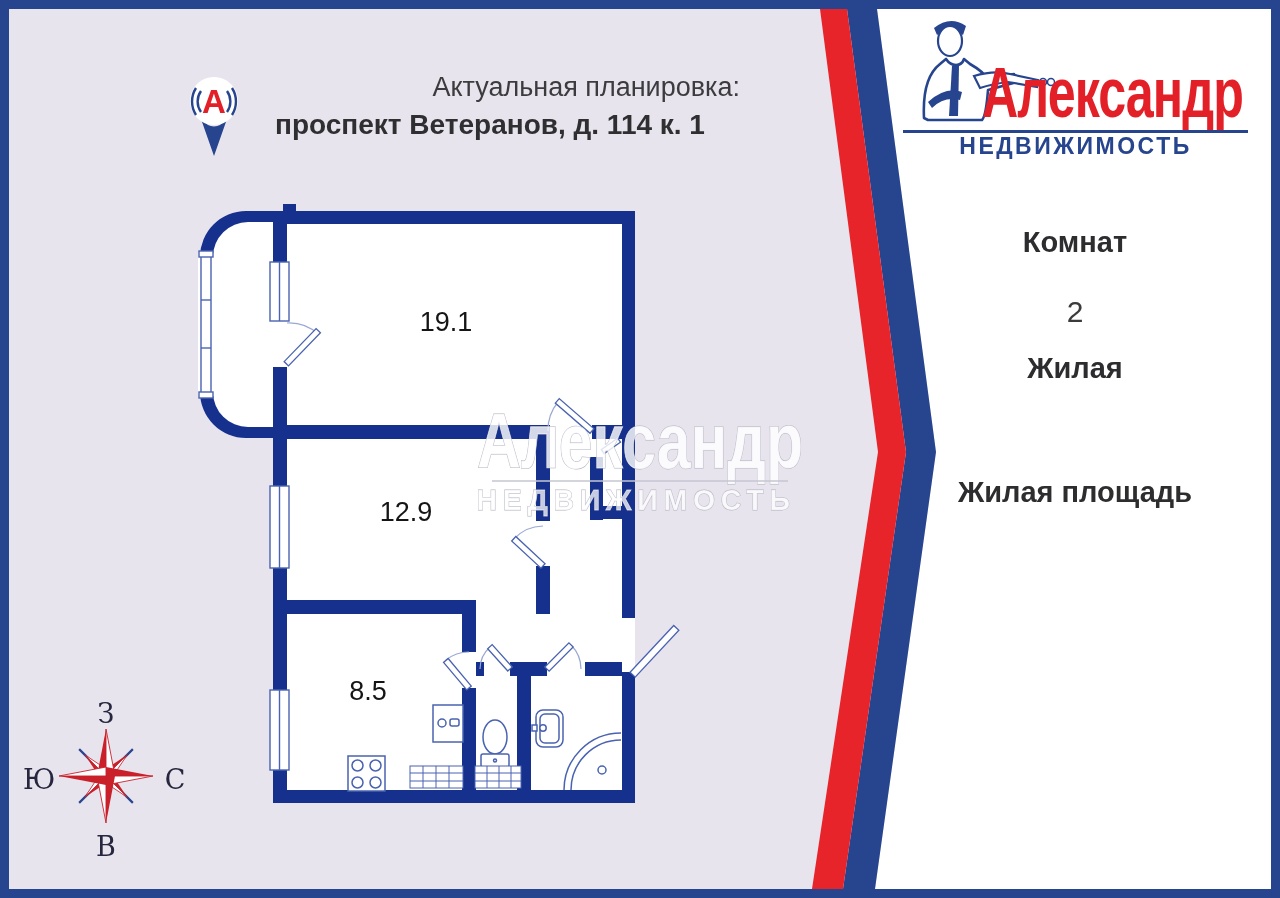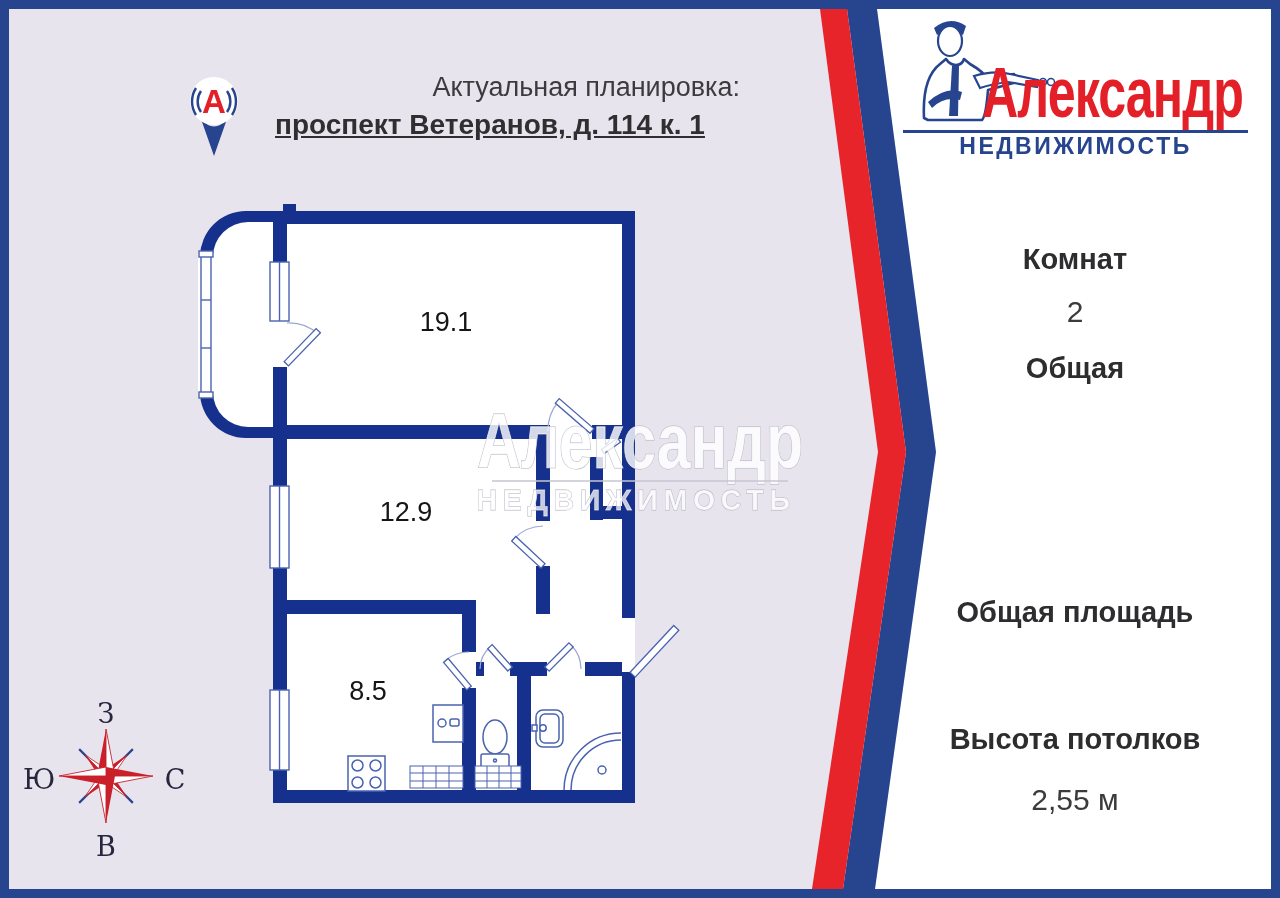--- a/index.html
+++ b/index.html
@@ -3,21 +3,21 @@
 <meta charset="utf-8">
 <style>
   html,body{margin:0;padding:0;background:#9aa;}
   #stage{position:relative;width:1280px;height:898px;overflow:hidden;
          font-family:"Liberation Sans",sans-serif;background:#e8e4ee;}
   #bg-svg{position:absolute;left:0;top:0;z-index:1;}
   .ovl{position:absolute;z-index:2;}
   .hdr-title{left:240px;top:72px;width:500px;text-align:right;
              font-size:27px;color:#3c3c3e;}
   .hdr-addr{left:200px;top:109px;width:580px;text-align:center;
-            font-size:28px;font-weight:bold;color:#2f2f31;text-decoration:underline;}
+            font-size:28px;font-weight:bold;color:#2f2f31;}
   .logo-name{left:982px;top:52px;width:300px;font-size:54px;font-weight:bold;
              color:#e32027;letter-spacing:-1px;transform:scale(.93,1.3);
              transform-origin:left top;white-space:nowrap;}
   .logo-line{left:903px;top:130px;width:345px;height:3px;background:#27458e;}
   .logo-sub{left:903px;top:133px;width:345px;text-align:center;font-size:23px;
             font-weight:bold;letter-spacing:2.5px;color:#27458e;white-space:nowrap;}
   .det{left:940px;width:270px;text-align:center;white-space:nowrap;}
   .det-label{font-size:29px;font-weight:bold;color:#2d2d2f;}
   .det-value{font-size:30px;color:#3b3b3d;}
 </style>
@@ -248,20 +248,18 @@
   <rect x="4.5" y="4.5" width="1271" height="889" fill="none" stroke="#27458e" stroke-width="9"></rect>
 </svg>
 
 <div class="ovl hdr-title">Актуальная планировка:</div>
 <div class="ovl hdr-addr">проспект Ветеранов, д. 114 к. 1</div>
 
 <div class="ovl logo-name">Александр</div>
 <div class="ovl logo-line"></div>
 <div class="ovl logo-sub">НЕДВИЖИМОСТЬ</div>
 
-<div class="ovl det det-label" style="top:243px">Комнат</div>
+<div class="ovl det det-label" style="top:226px">Комнат</div>
 <div class="ovl det det-value" style="top:295px">2</div>
-<div class="ovl det det-label" style="top:352px">Общая</div>
-<div class="ovl det det-label" style="top:596px">Общая площадь</div>
-<div class="ovl det det-label" style="top:723px">Высота потолков</div>
-<div class="ovl det det-value" style="top:783px">2,55 м</div>
+<div class="ovl det det-label" style="top:352px">Жилая</div>
+<div class="ovl det det-label" style="top:476px">Жилая площадь</div>
 
 </div>
 
 </body></html>

